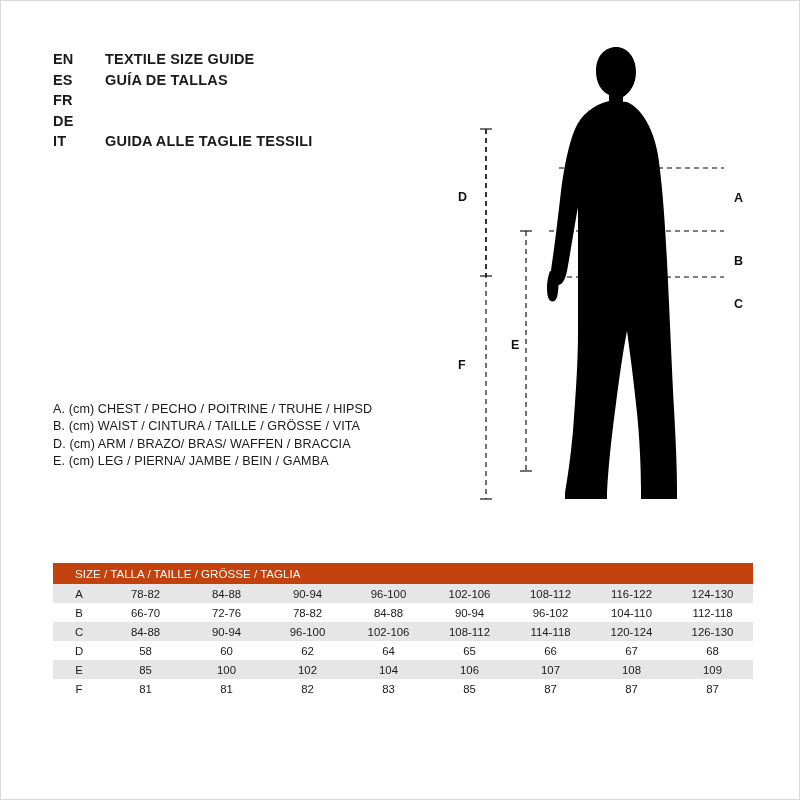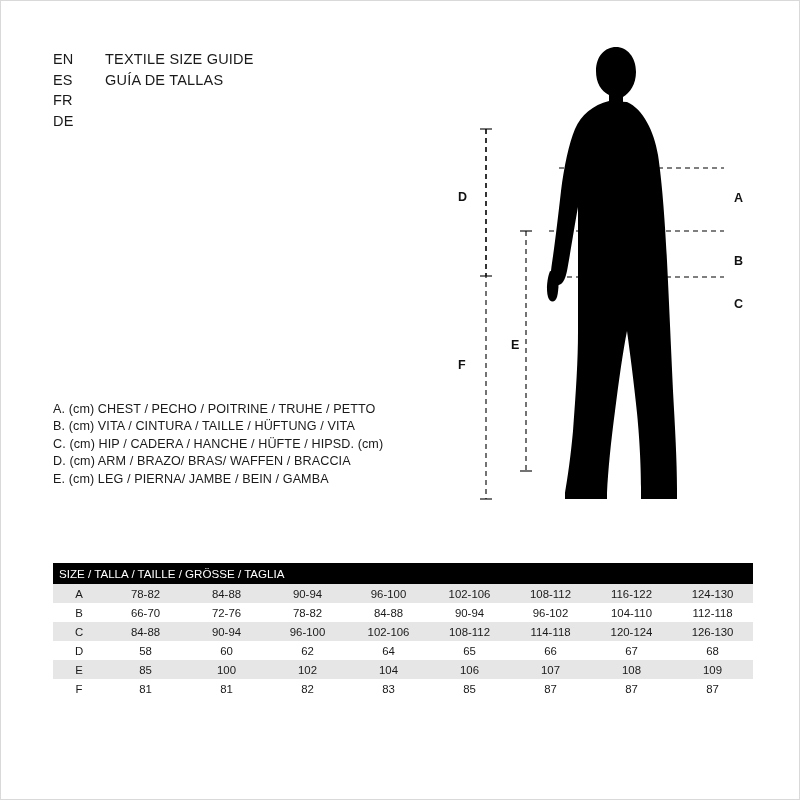--- a/index.html
+++ b/index.html
@@ -27,20 +27,21 @@
     position: absolute;
     left: 52px;
     top: 50px;
     font-size: 14.5px;
     letter-spacing: .2px;
   }
   .lang-row {
     display: flex;
     align-items: baseline;
     height: 20.5px;
+    font-weight: bold;
   }
   .lang-code {
     width: 52px;
     flex: 0 0 52px;
   }
   .lang-title {
     white-space: nowrap;
   }
 
   
@@ -79,24 +80,24 @@
     table-layout: fixed;
   }
   table.size-table td {
     height: 19px;
     padding: 0;
     text-align: center;
     vertical-align: middle;
     font-size: 11.4px;
   }
   tr.header-row td {
-    background: #000000;
+    background: #c2410c;
     color: #ffffff;
     text-align: left;
-    padding-left: 6px;
+    padding-left: 22px;
     font-size: 11.6px;
     height: 21px;
   }
   tr.cols-row td {
     background: #ffffff;
     font-size: 11.6px;
   }
   tr.shade td { background: #e6e6e6; }
   tr.plain td { background: #ffffff; }
   td.rowlabel {
@@ -134,26 +135,29 @@
     <div class="lang-row">
       <span class="lang-code">ES</span>
       <span class="lang-title">GUÍA DE TALLAS</span>
     </div>
     <div class="lang-row">
       <span class="lang-code">FR</span>
     </div>
     <div class="lang-row">
       <span class="lang-code">DE</span>
     </div>
+    <div class="lang-row">
+      <span class="lang-code">IT</span>
+      <span class="lang-title">GUIDA ALLE TAGLIE TESSILI</span>
+    </div>
   </div>
 
   <div class="legend">
-    <div class="legend-row">A. (cm) CHEST / PECHO / POITRINE / TRUHE / PETTO</div>
-    <div class="legend-row">B. (cm) VITA / CINTURA / TAILLE / HÜFTUNG / VITA</div>
-    <div class="legend-row">C. (cm) HIP / CADERA / HANCHE / HÜFTE / HIPSD. (cm)</div>
+    <div class="legend-row">A. (cm) CHEST / PECHO / POITRINE / TRUHE / HIPSD</div>
+    <div class="legend-row">B. (cm) WAIST / CINTURA / TAILLE / GRÖSSE / VITA</div>
     <div class="legend-row">D. (cm) ARM / BRAZO/ BRAS/ WAFFEN / BRACCIA</div>
     <div class="legend-row">E. (cm) LEG / PIERNA/ JAMBE / BEIN / GAMBA</div>
   </div>
 
   <div class="figure">
     <svg width="330" height="500" viewBox="0 0 330 500">
 
       <g fill="#000000">
 
         <path d="M185,16 C196,16 205,26 205,41 C205,53 199,62 192,66 L192,74 L178,74 L178,64 C170,60 165,52 165,40 C165,25 174,16 185,16 Z"></path>

